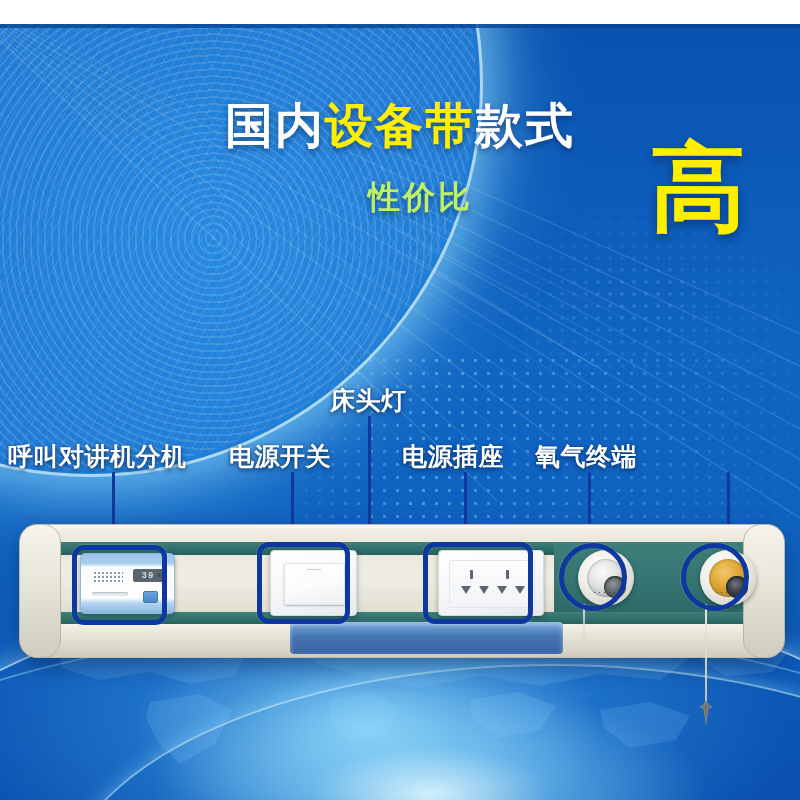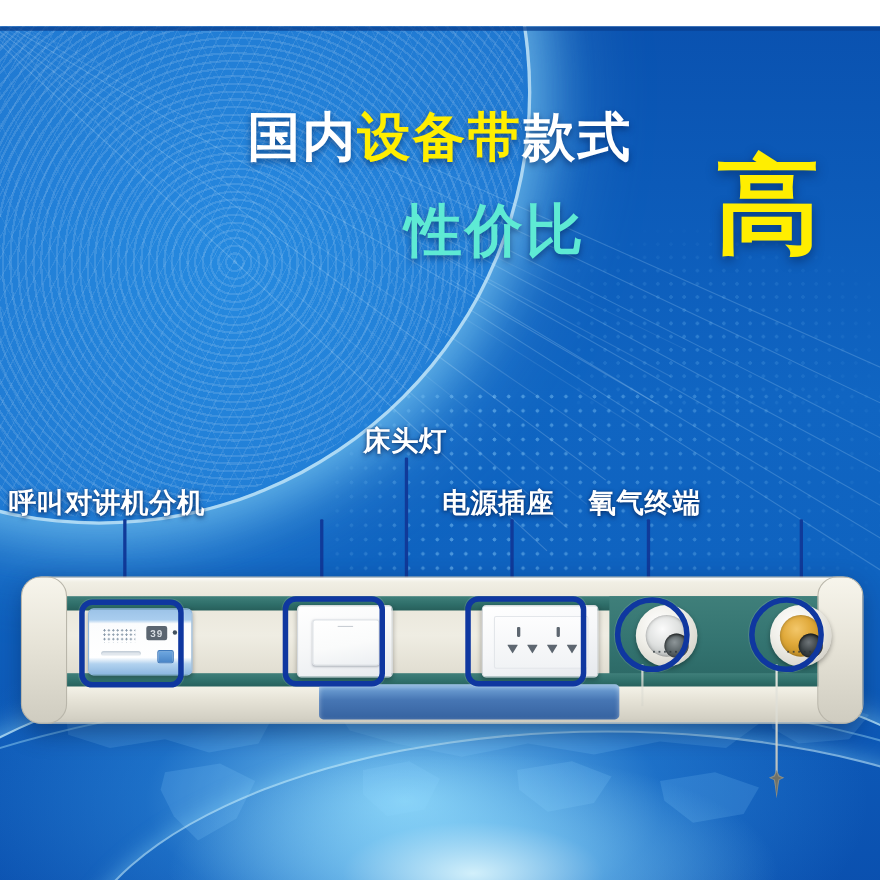--- a/index.html
+++ b/index.html
@@ -90,22 +90,23 @@
   }
   .h-line1{
     font-size:48px;font-weight:bold;letter-spacing:2px;line-height:1;
     text-shadow:0 3px 6px rgba(0,30,80,.55);
   }
   .h-line1 .w{color:#ffffff;}
   .h-line1 .y{color:#ffee00;}
   .h-line2-wrap{position:absolute;left:0;top:82px;width:800px;}
   .h-line2{
     position:absolute;left:368px;top:0;
-    font-size:52px;font-weight:bold;letter-spacing:3px;color:#5eead4;line-height:1;
+    font-size:32px;font-weight:bold;letter-spacing:3px;color:#bef264;line-height:1;
     text-shadow:0 3px 6px rgba(0,30,80,.55);
+    font-family:Liberation Mono, monospace;
   }
   .h-big{
     position:absolute;left:650px;top:-44px;
     font-size:96px;font-weight:bold;color:#ffee00;line-height:1;
     text-shadow:0 4px 10px rgba(0,25,70,.5);
   }
 
   
   .labels{position:absolute;left:0;top:0;width:800px;height:800px;}
   .lbl{
@@ -161,24 +162,24 @@
     left:58px;top:29px;width:93px;height:59px;border-radius:5px;
     background:linear-gradient(180deg,#9cc3e8 0%,#a9cdee 16%,#fbfcfd 22%,#ffffff 74%,#b2d2ef 84%,#8cb7e0 100%);
     box-shadow:0 2px 4px rgba(0,0,0,.28);border:1px solid #8fb6dd;
   }
   .ic-grille{
     position:absolute;left:12px;top:17px;width:30px;height:13px;
     background-image:radial-gradient(circle, rgba(110,130,150,.8) .9px, rgba(0,0,0,0) 1.1px);
     background-size:4px 4px;
   }
   .ic-disp{
-    position:absolute;left:52px;top:15px;width:19px;height:13px;border-radius:2px;
+    position:absolute;left:52px;top:15px;width:30px;height:13px;border-radius:2px;
     background:#5b6570;color:#d8dde2;font-size:9px;font-weight:bold;
     display:flex;align-items:center;justify-content:center;
-    font-family:Liberation Sans, sans-serif;letter-spacing:1px;
+    font-family:Liberation Mono, monospace;letter-spacing:1px;
   }
   .ic-led{position:absolute;left:76px;top:19px;width:4px;height:4px;border-radius:50%;background:#43525f;}
   .ic-btn{position:absolute;left:62px;top:37px;width:13px;height:10px;border-radius:2px;
     background:linear-gradient(180deg,#6ea7e0,#4a86c8);border:1px solid #3f79bb;}
   .ic-slot{position:absolute;left:11px;top:38px;width:36px;height:4px;border-radius:2px;background:#e2e8ee;
     box-shadow:inset 0 1px 1px rgba(130,150,170,.5);}
 
   .switch{
     left:248px;top:26px;width:85px;height:64px;border-radius:4px;
     background:linear-gradient(165deg,#ffffff 0%,#f7f8f9 45%,#e7eaee 100%);
@@ -299,20 +300,21 @@
       <span class="w">国内</span><span class="y">设备带</span><span class="w">款式</span>
     </div>
     <div class="h-line2-wrap">
       <div class="h-line2">性价比</div>
       <div class="h-big">高</div>
     </div>
   </div>
 
   <div class="labels">
     <div class="lbl" style="left:8px;top:416px;">呼叫对讲机分机</div>
+    <div class="lbl" style="left:229px;top:416px;">电源开关</div>
     <div class="lbl" style="left:330px;top:360px;">床头灯</div>
     <div class="lbl" style="left:535px;top:416px;">氧气终端</div>
     <div class="lbl" style="left:402px;top:416px;">电源插座</div>
 
     <div class="leader" style="left:112px;top:448px;height:82px;"></div>
     <div class="leader" style="left:291px;top:448px;height:78px;"></div>
     <div class="leader" style="left:368px;top:392px;height:222px;"></div>
     <div class="leader" style="left:464px;top:448px;height:78px;"></div>
     <div class="leader" style="left:588px;top:448px;height:76px;"></div>
     <div class="leader" style="left:727px;top:448px;height:76px;"></div>

